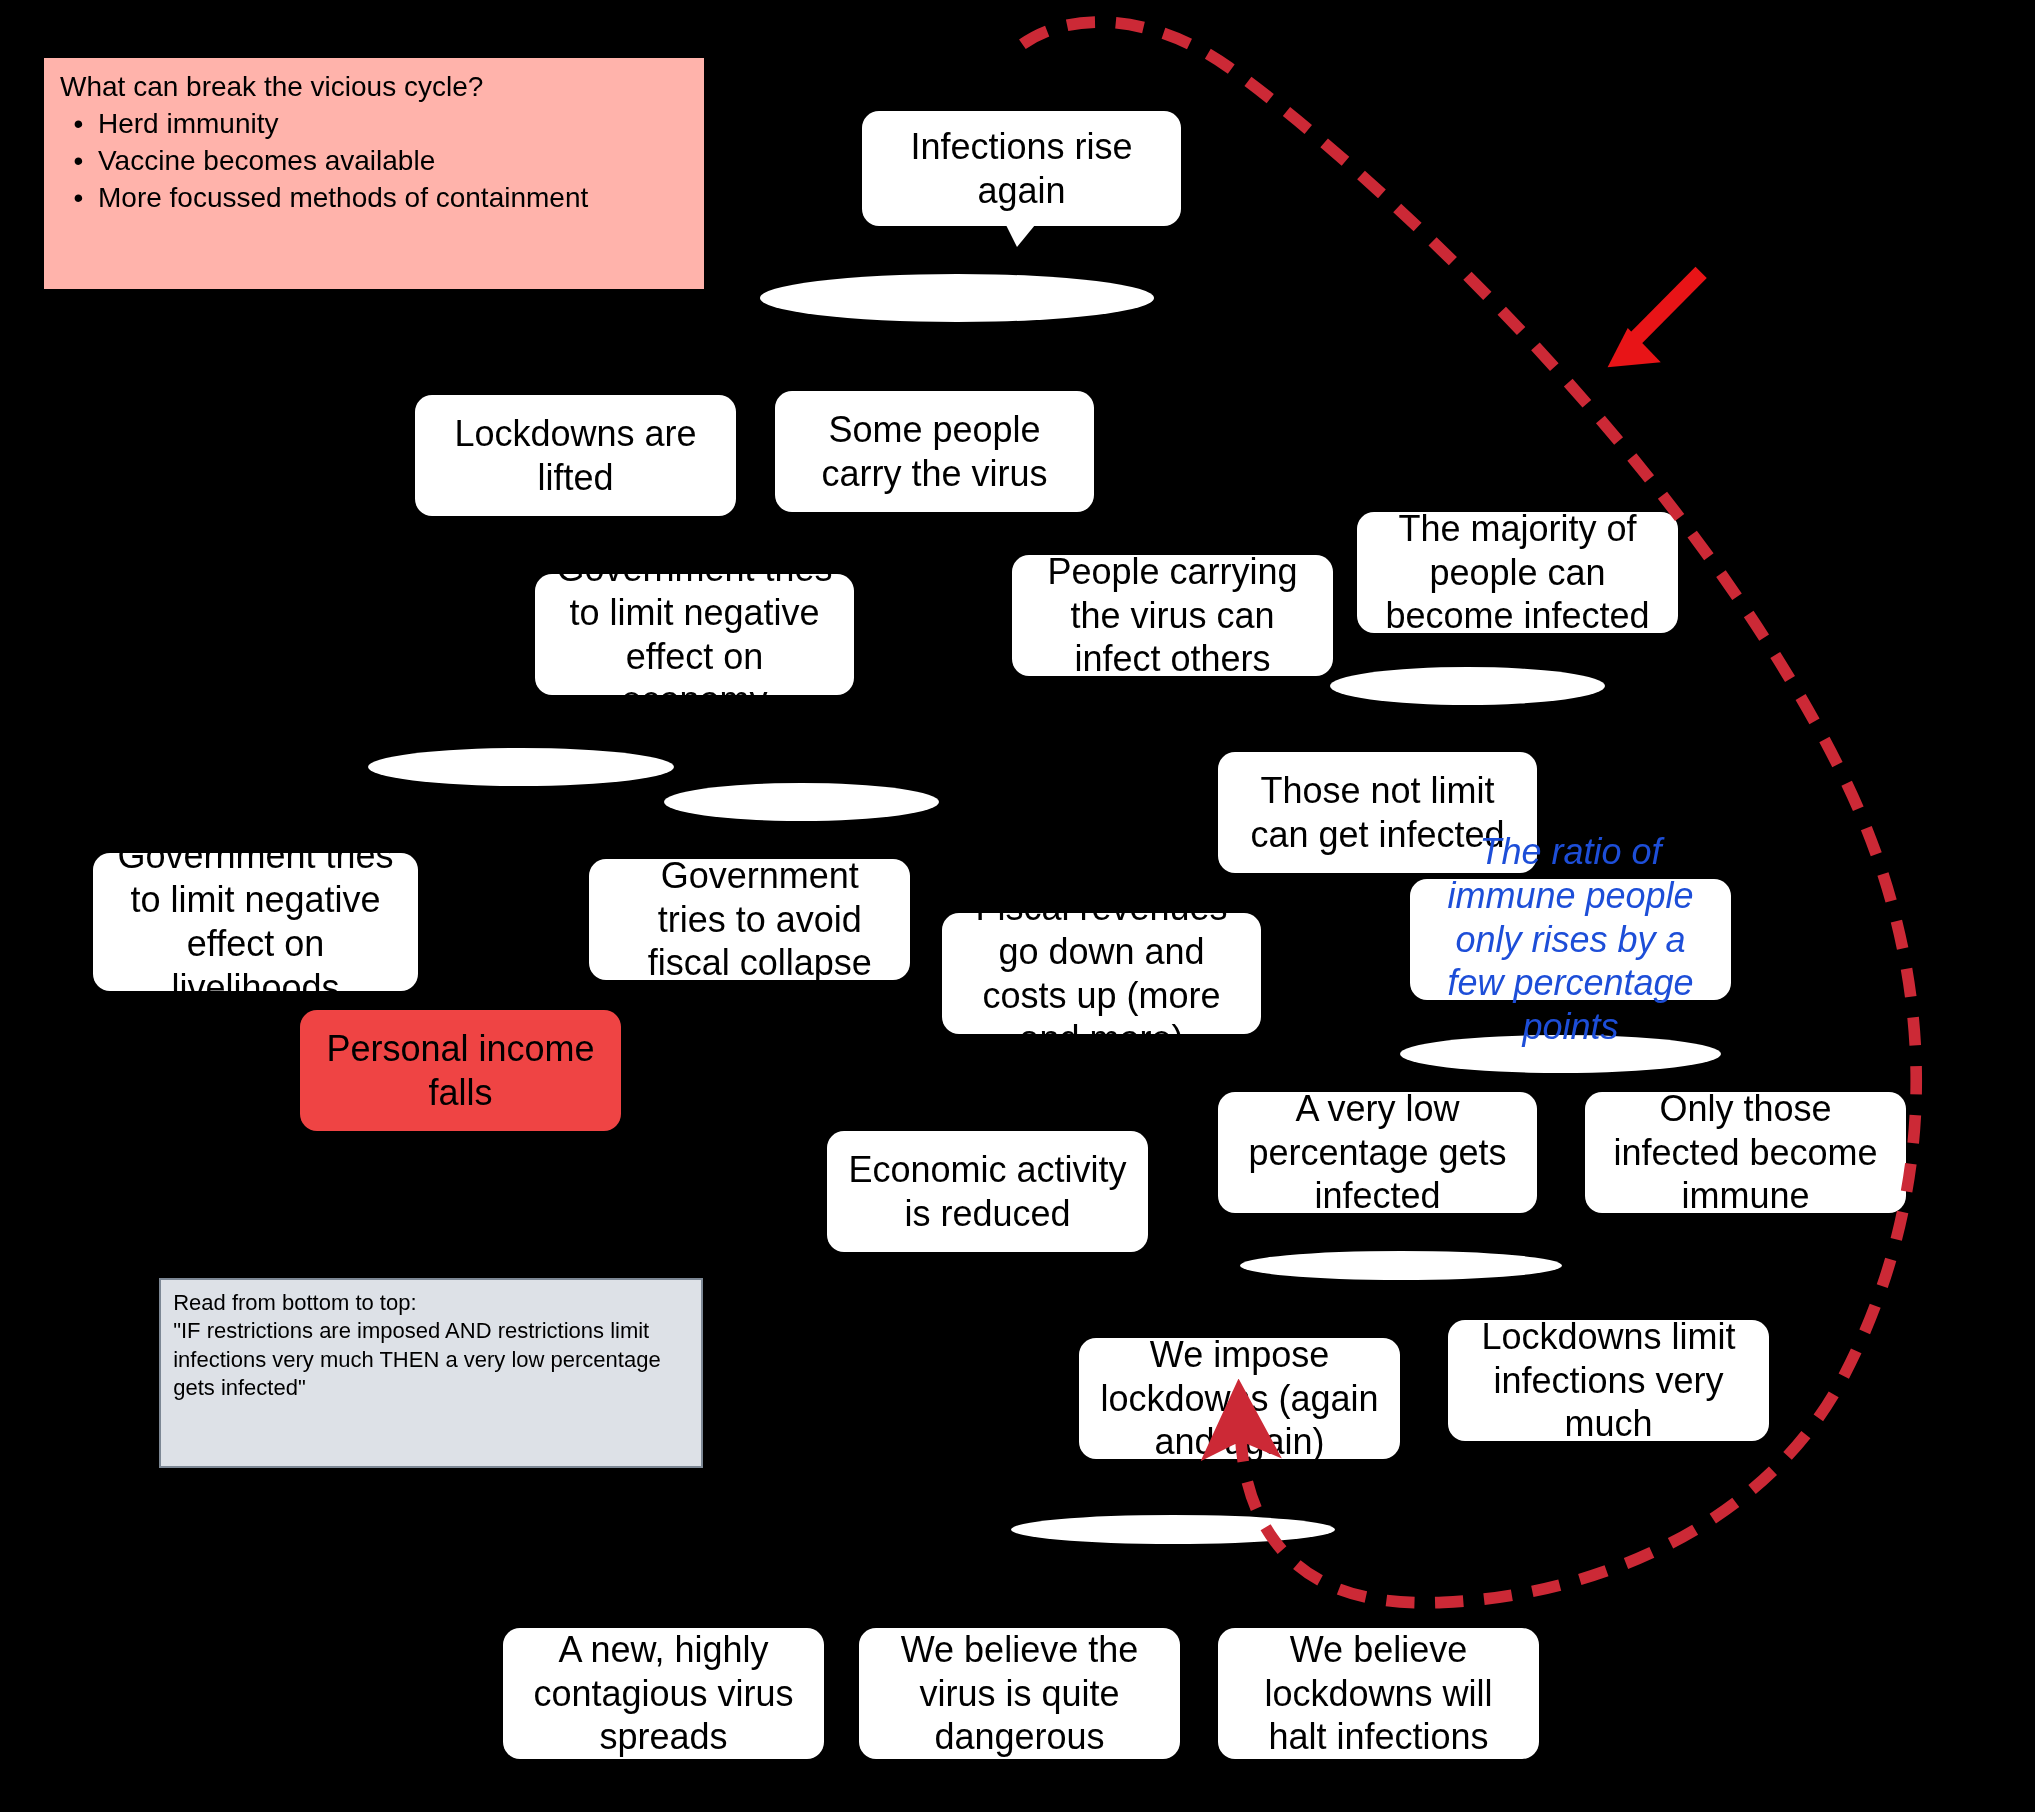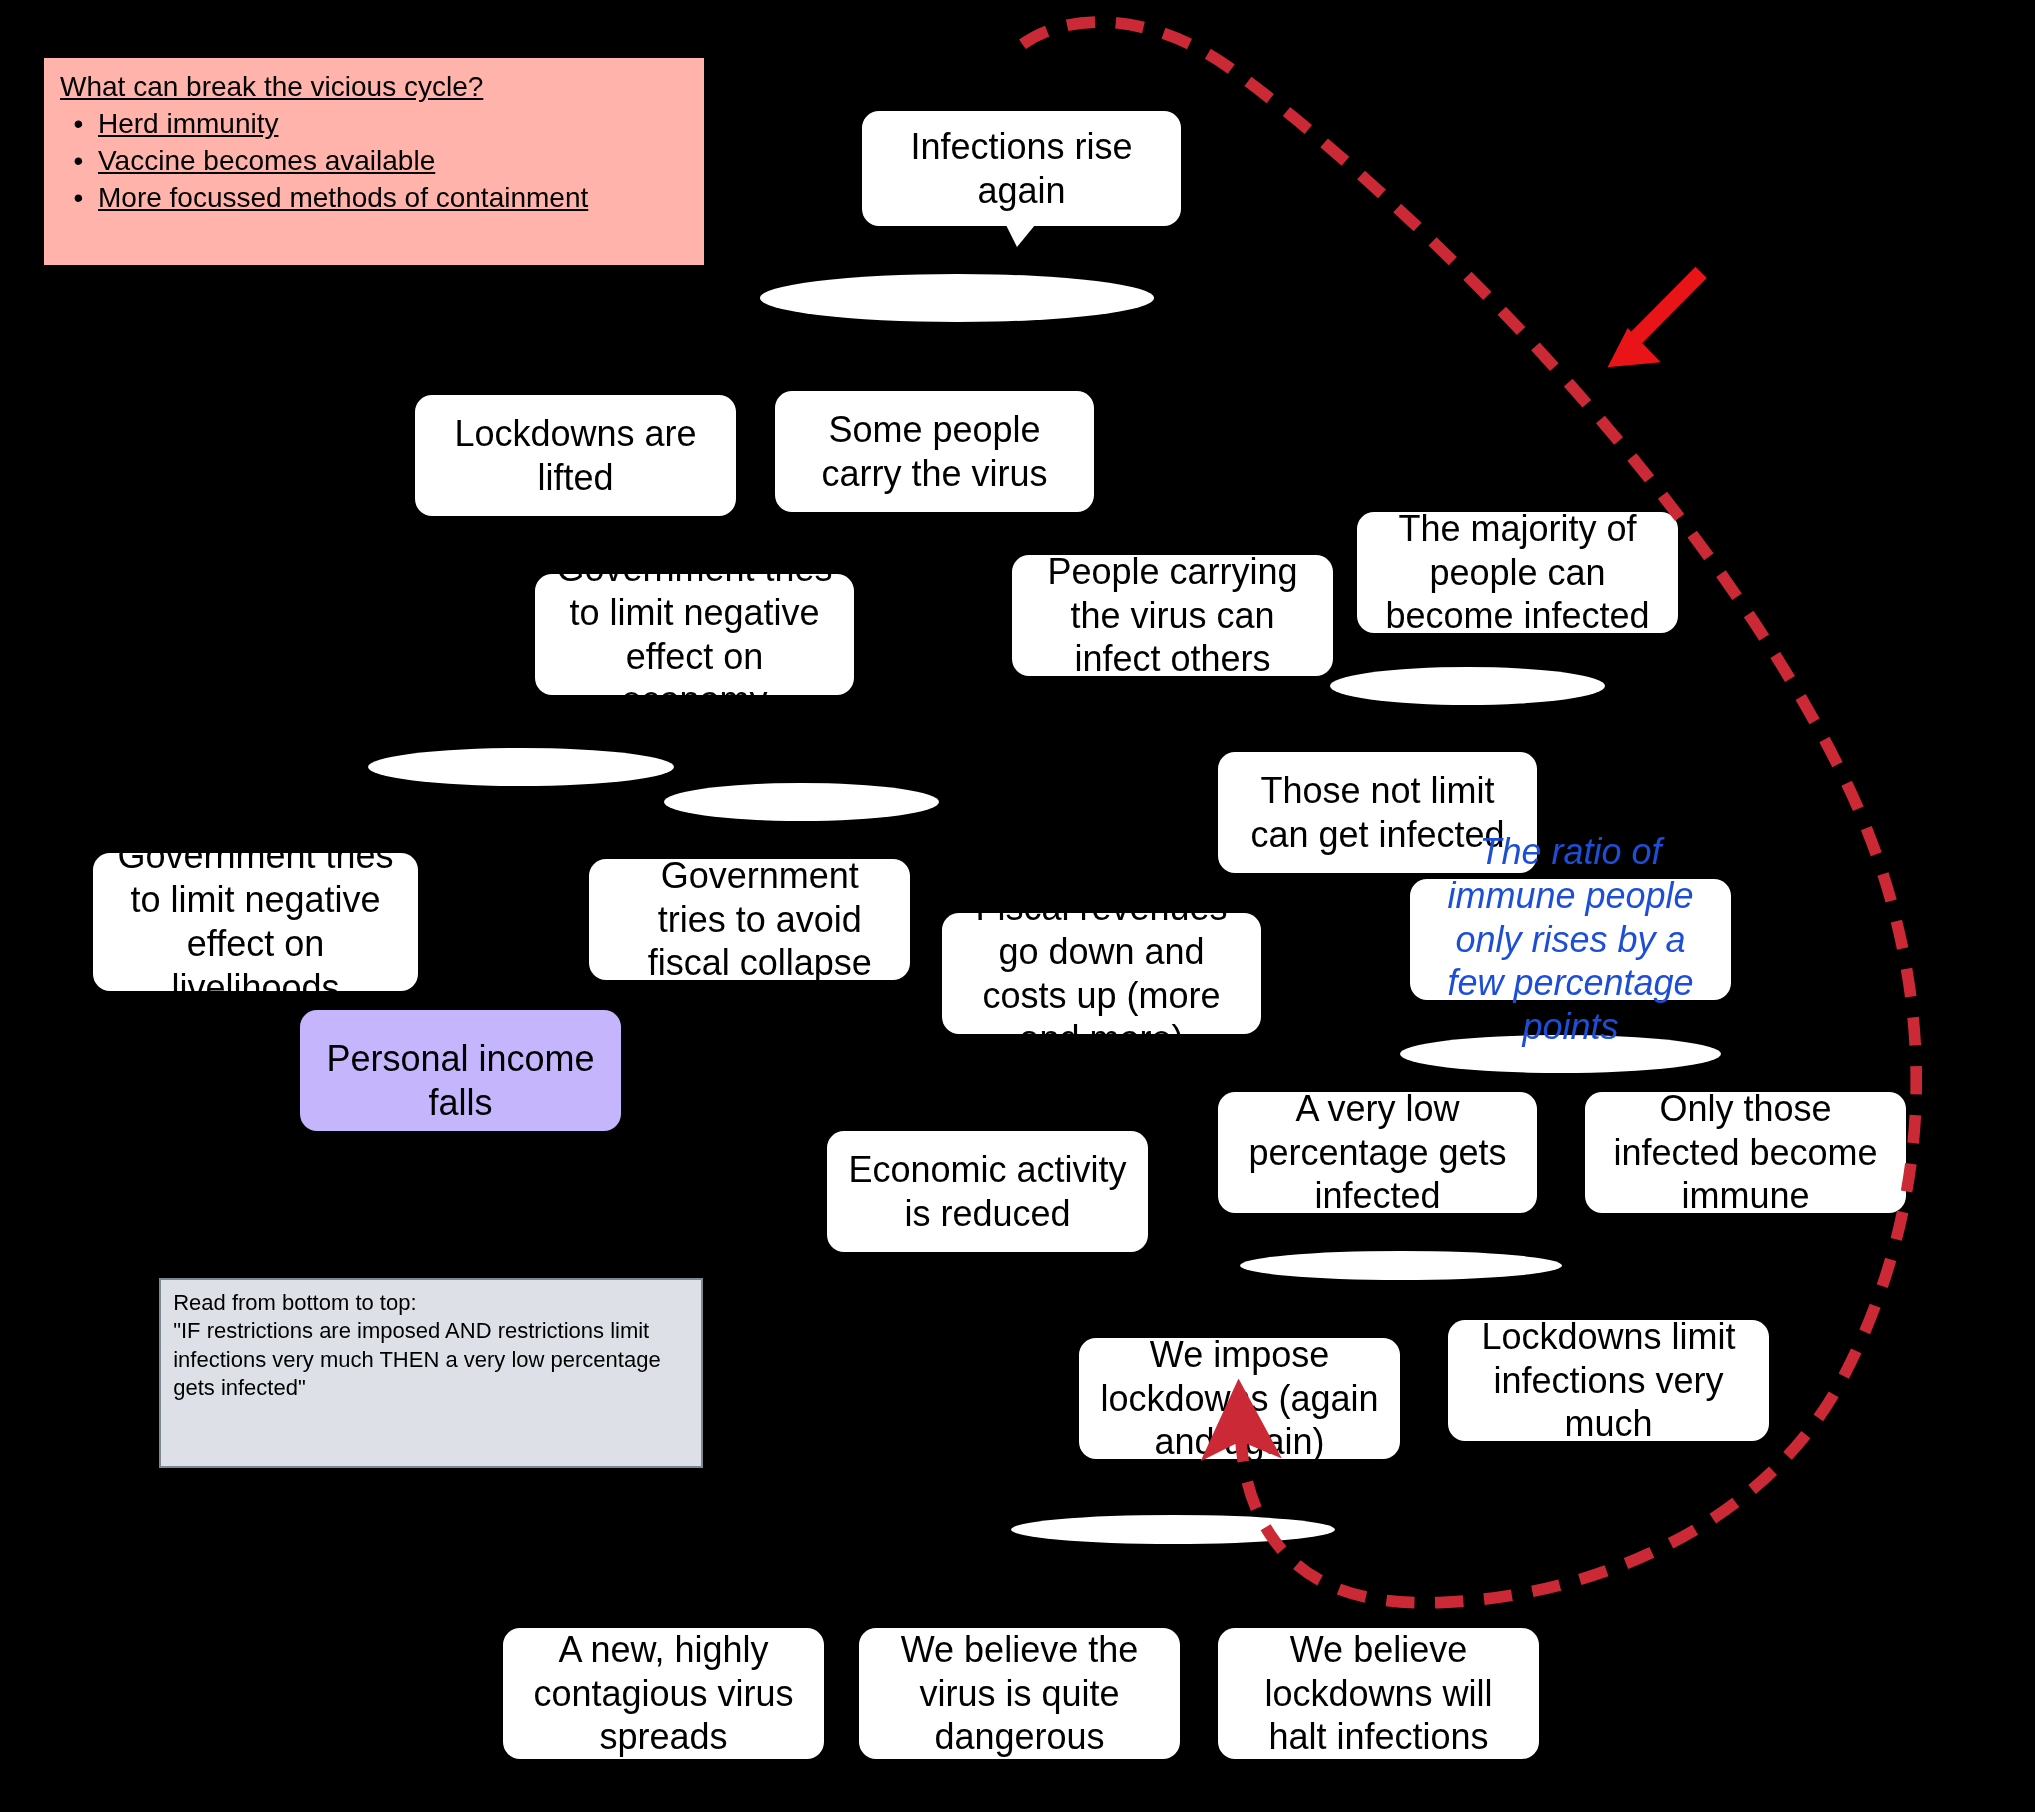--- a/index.html
+++ b/index.html
@@ -50,29 +50,28 @@
     position: absolute;
     background: #ffffff;
     border-radius: 50%;
   }
   
   #callout-pink {
     position: absolute;
     left: 44px;
     top: 58px;
     width: 660px;
-    height: 207px;
+    height: 231px;
     background: #ffb3ab;
     color: #000000;
     box-sizing: border-box;
     padding: 11px 16px 6.1px 16px;
     font-size: 28px;
     line-height: 1.28;
     font-family: "Liberation Sans", sans-serif;
-    text-decoration: underline;
   }
   #callout-pink .c-title { margin: 0 0 1.2px 0; }
   #callout-pink ul {
     margin: 0;
     padding-left: 38px;
     list-style: none;
   }
   #callout-pink li {
     position: relative;
     margin: 0 0 1.2px 0;
@@ -164,21 +163,21 @@
       </div>
       <div class="node" style="left: 589px; top: 859px; width: 321px; height: 121px; background: rgb(255, 255, 255); color: rgb(0, 0, 0); padding-left: 34px;">
         <span>Government tries to avoid fiscal collapse</span>
       </div>
       <div class="node" style="left: 1410px; top: 879px; width: 321px; height: 121px; background: rgb(255, 255, 255); color: #1d4ed8; font-style: italic;">
         <span>The ratio of immune people only rises by a few percentage points</span>
       </div>
       <div class="node" style="left: 942px; top: 913px; width: 319px; height: 121px; background: rgb(255, 255, 255); color: rgb(0, 0, 0);">
         <span>Fiscal revenues go down and costs up (more and more)</span>
       </div>
-      <div class="node" style="left: 300px; top: 1010px; width: 321px; height: 121px; background: #c4b5fd; color: rgb(0, 0, 0); align-items: flex-end;">
+      <div class="node" style="left: 300px; top: 1010px; width: 321px; height: 121px; background: #ef4444; color: rgb(0, 0, 0);">
         <span>Personal income falls</span>
       </div>
       <div class="node" style="left: 1218px; top: 1092px; width: 319px; height: 121px; background: rgb(255, 255, 255); color: rgb(0, 0, 0);">
         <span>A very low percentage gets infected</span>
       </div>
       <div class="node" style="left: 1585px; top: 1092px; width: 321px; height: 121px; background: rgb(255, 255, 255); color: rgb(0, 0, 0);">
         <span>Only those infected become immune</span>
       </div>
       <div class="node" style="left: 827px; top: 1131px; width: 321px; height: 121px; background: rgb(255, 255, 255); color: rgb(0, 0, 0);">
         <span>Economic activity is reduced</span>

